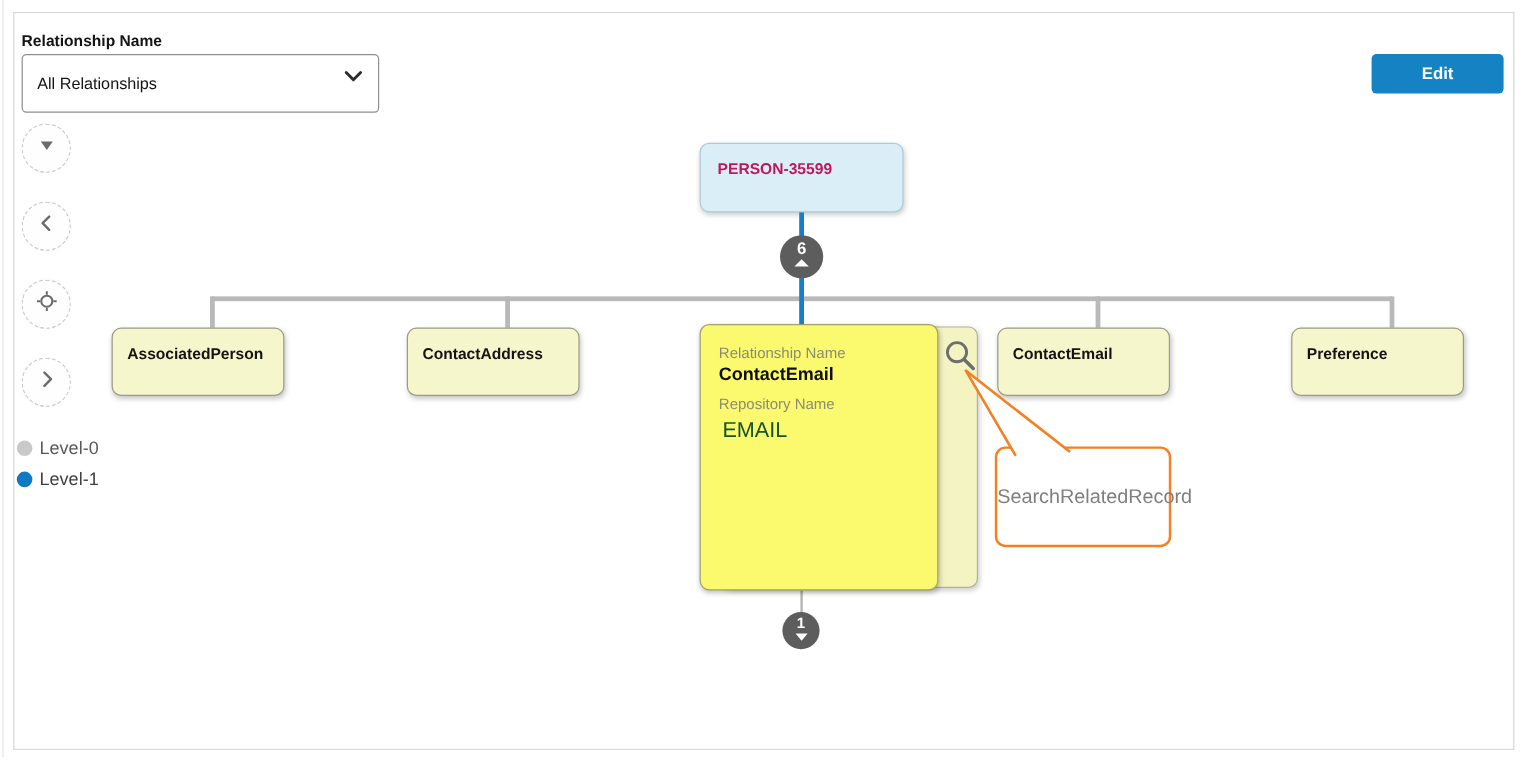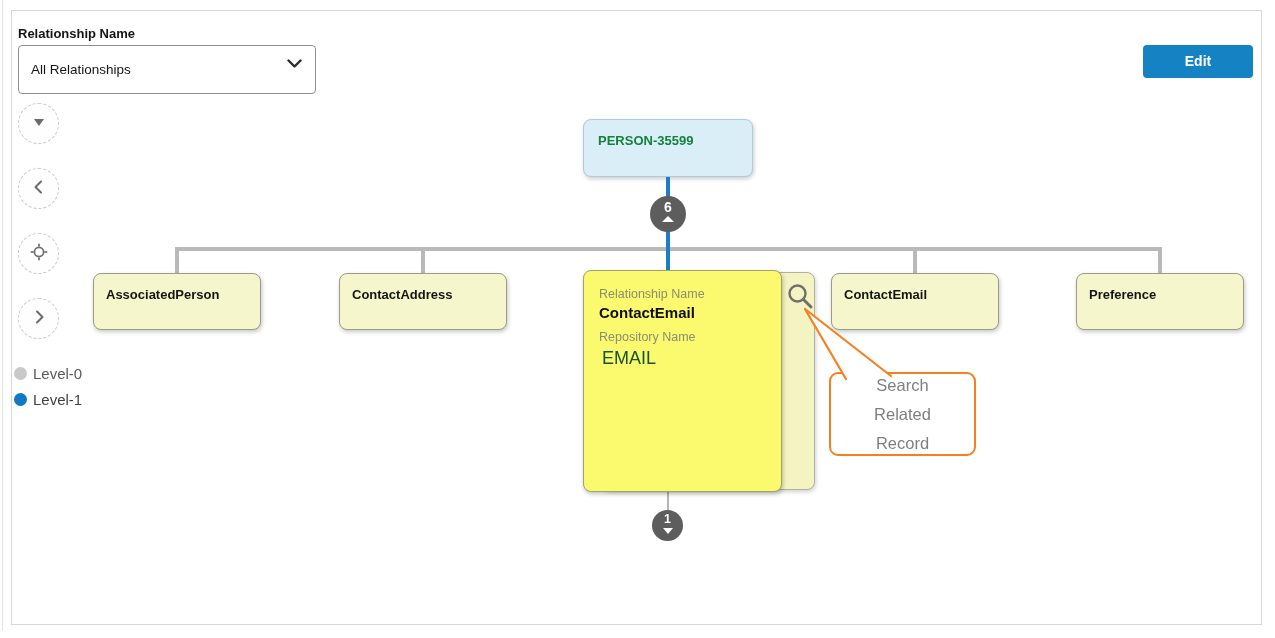--- a/index.html
+++ b/index.html
@@ -20,27 +20,27 @@
     border-radius:4px; color:#fff; font-size:14px; font-weight:bold; text-align:center;
     line-height:33px; cursor:pointer; font-family:inherit; }
 
   .navbtn { width:41px; height:41px; border-radius:50%; background:#fefefe;
     border:1px dashed #c9c9c9; display:flex; align-items:center; justify-content:center;
     cursor:pointer; box-shadow:0 0 2px rgba(0,0,0,0.05); }
 
   .legend-dot { width:13px; height:13px; border-radius:50%; }
   .legend-text { font-size:15px; color:#4f4f4f; }
 
-  .node { position:absolute; width:168px; height:57px; background:#f6f6cc;
+  .node { position:absolute; width:144px; height:57px; background:#f6f6cc;
     border:1px solid #9b9b86; border-radius:8px; padding:13px 12px;
     font-size:13px; font-weight:bold; color:#141414;
     box-shadow:1px 2px 4px rgba(0,0,0,0.22); cursor:pointer; }
   .root-node { position:absolute; left:583px; top:119px; width:170px; height:58px;
     background:#daeef8; border:1px solid #aecbdb; border-radius:8px; padding:13px 14px;
-    font-size:13px; font-weight:bold; color:#15803d;
+    font-size:13px; font-weight:bold; color:#be185d;
     box-shadow:1px 2px 4px rgba(0,0,0,0.2); cursor:pointer; }
 
   .hline { left:176px; top:247px; width:984px; height:4px; background:#b9b9b9; }
   .stub  { top:247px; width:4px; height:26px; background:#b9b9b9; }
   .blue-line { left:666px; top:177px; width:4px; height:93px; background:#1a7ec4; z-index:3; }
   .drop-line { left:667px; top:492px; width:2px; height:20px; background:#b5b5b5; }
 
   .badge { position:absolute; border-radius:50%; background:#5d5d5d; z-index:4;
     display:flex; flex-direction:column; align-items:center; cursor:pointer;
     color:#fff; font-weight:bold; }
@@ -55,21 +55,21 @@
     border:1px solid #a2a26b; border-radius:8px; box-shadow:1px 2px 4px rgba(0,0,0,0.25);
     padding:16px 15px 0 15px; cursor:pointer; }
   .card-small-label { font-size:12.5px; color:#8c8c74; }
   .card-rel-value { font-size:15px; font-weight:bold; color:#0f0f0f; margin:3px 0 9px 0; }
   .card-repo-value { font-size:18px; color:#14532d; margin-top:4px; padding-left:3px; }
 
   .search-btn { left:785px; top:281px; width:30px; height:30px; cursor:pointer; z-index:5; }
 
   .callout-box { left:829px; top:372px; width:147px; height:84px; background:#fff;
     border:2px solid #f58021; border-radius:9px; z-index:6;
-    display:flex; flex-direction:column; align-items:center; justify-content:space-between;
+    display:flex; flex-direction:row; align-items:center; justify-content:flex-start;
     font-size:16.5px; color:#7f7f7f; line-height:22px; }
   .callout-tail { left:790px; top:296px; width:115px; height:90px; z-index:7; pointer-events:none; }
 </style>
 </head>
 <body>
 
 <div class="abs outer-edge"></div>
 <div class="abs panel"></div>
 
 <div class="abs filter-label">Relationship Name</div>

